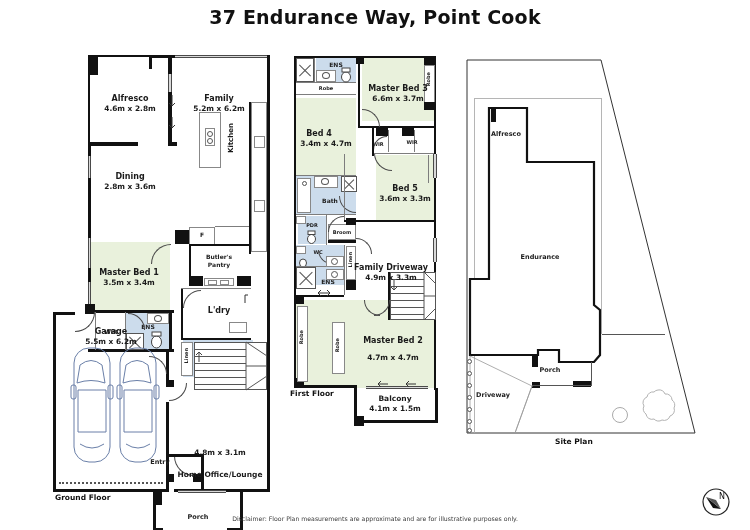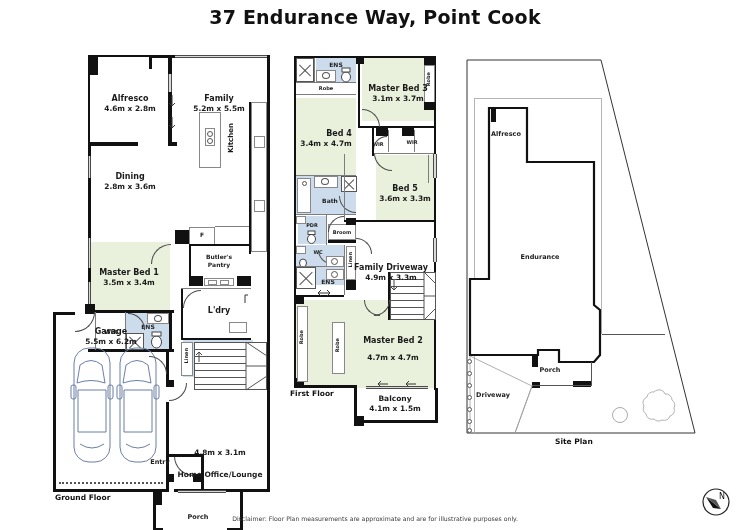--- a/index.html
+++ b/index.html
@@ -207,21 +207,21 @@
     <path d="M9 20 q11 -9 22 0 l3 18 q-14 -5 -28 0 z" fill="none" stroke="#6a7fa8" stroke-width="1"></path>
     <path d="M7 45 h28 v42 h-28 z" fill="none" stroke="#6a7fa8" stroke-width="1"></path>
     <path d="M9 99 q12 8 24 0" fill="none" stroke="#6a7fa8" stroke-width="1"></path>
     <rect x="0" y="40" width="5" height="14" rx="2" fill="none" stroke="#6a7fa8" stroke-width="1"></rect>
     <rect x="37" y="40" width="5" height="14" rx="2" fill="none" stroke="#6a7fa8" stroke-width="1"></rect>
   </svg>
 
   <div class="lbl nm" style="left:35px;top:44px;width:80px;">Alfresco</div>
   <div class="lbl dim" style="left:35px;top:54px;width:80px;">4.6m x 2.8m</div>
   <div class="lbl nm" style="left:124px;top:44px;width:80px;">Family</div>
-  <div class="lbl dim" style="left:124px;top:54px;width:80px;">5.2m x 5.5m</div>
+  <div class="lbl dim" style="left:124px;top:54px;width:80px;">5.2m x 6.2m</div>
   <div class="lbl nm" style="left:35px;top:122px;width:80px;">Dining</div>
   <div class="lbl dim" style="left:35px;top:132px;width:80px;">2.8m x 3.6m</div>
   <div class="lbl nm" style="left:33px;top:218px;width:82px;">Master Bed 1</div>
   <div class="lbl dim" style="left:33px;top:228px;width:82px;">3.5m x 3.4m</div>
   <div class="lbl nm" style="left:14px;top:277px;width:84px;">Garage</div>
   <div class="lbl dim" style="left:14px;top:287px;width:84px;">5.5m x 6.2m</div>
   <div class="lbl nm" style="left:118px;top:388px;width:94px;font-size:7.5px;margin-top:32px;">Home Office/Lounge</div>
   <div class="lbl dim" style="left:118px;top:398px;width:94px;">4.8m x 3.1m</div>
   <div class="lbl sm" style="left:88px;top:409px;width:34px;font-size:6.5px;">Entry</div>
   <div class="lbl sm" style="left:108px;top:464px;width:70px;font-size:6.5px;">Porch</div>
@@ -363,22 +363,22 @@
   <div class="wall" style="left:100px;top:222px;width:2px;height:48px;"></div>
   <div class="door dtr" style="left:76px;top:250px;width:16px;height:16px;"></div>
   <div class="door dtl" style="left:86px;top:250px;width:16px;height:16px;"></div>
 
   <div class="boxl" style="left:9px;top:256px;width:11px;height:76px;"></div>
   <div class="lbl xs vert" style="left:10px;top:280px;width:9px;">Robe</div>
   <div class="boxl" style="left:44px;top:272px;width:13px;height:52px;"></div>
   <div class="lbl xs vert" style="left:46px;top:288px;width:9px;">Robe</div>
 
   <div class="lbl nm" style="left:74px;top:34px;width:72px;">Master Bed 3</div>
-  <div class="lbl dim" style="left:74px;top:44px;width:72px;">3.1m x 3.7m</div>
-  <div class="lbl nm" style="left:20px;top:79px;width:62px;">Bed 4</div>
+  <div class="lbl dim" style="left:74px;top:44px;width:72px;">6.6m x 3.7m</div>
+  <div class="lbl nm" style="left:0;top:79px;width:62px;">Bed 4</div>
   <div class="lbl dim" style="left:8px;top:89px;width:60px;">3.4m x 4.7m</div>
   <div class="lbl nm" style="left:88px;top:134px;width:58px;">Bed 5</div>
   <div class="lbl dim" style="left:88px;top:144px;width:58px;">3.6m x 3.3m</div>
   <div class="lbl nm" style="left:58px;top:213px;width:90px;">Family Driveway</div>
   <div class="lbl dim" style="left:58px;top:223px;width:90px;">4.9m x 3.3m</div>
   <div class="lbl nm" style="left:64px;top:286px;width:82px;">Master Bed 2</div>
   <div class="lbl dim" style="left:64px;top:303px;width:82px;">4.7m x 4.7m</div>
   <div class="lbl nm" style="left:66px;top:344px;width:82px;font-size:7.5px;">Balcony</div>
   <div class="lbl dim" style="left:66px;top:354px;width:82px;">4.1m x 1.5m</div>
   <div class="floorlbl" style="left:2px;top:339px;">First Floor</div>

